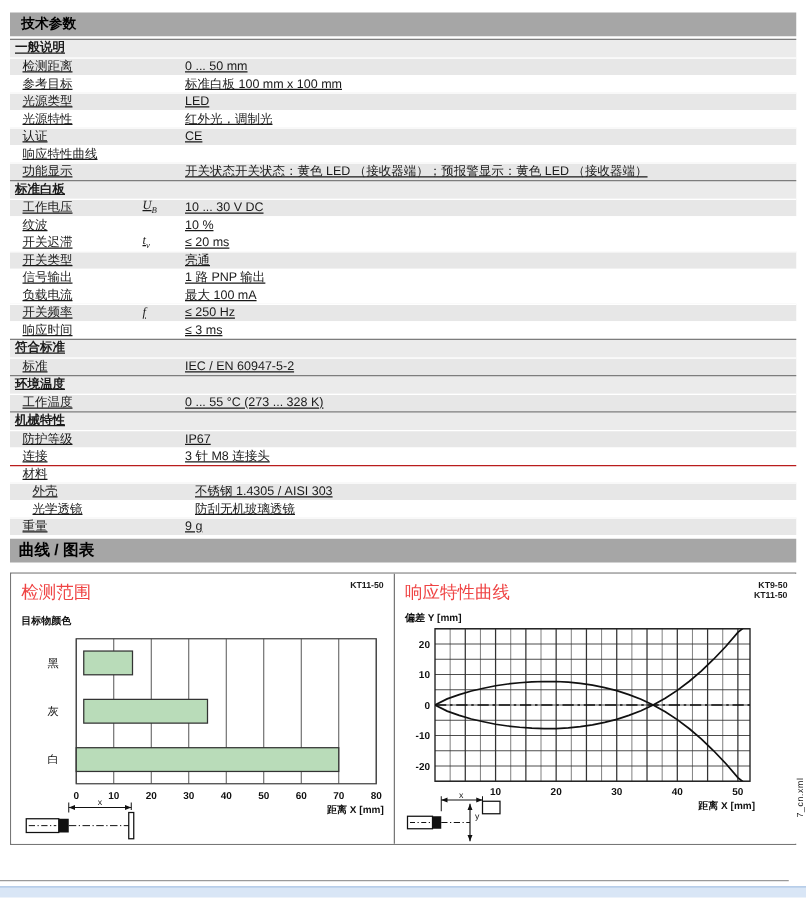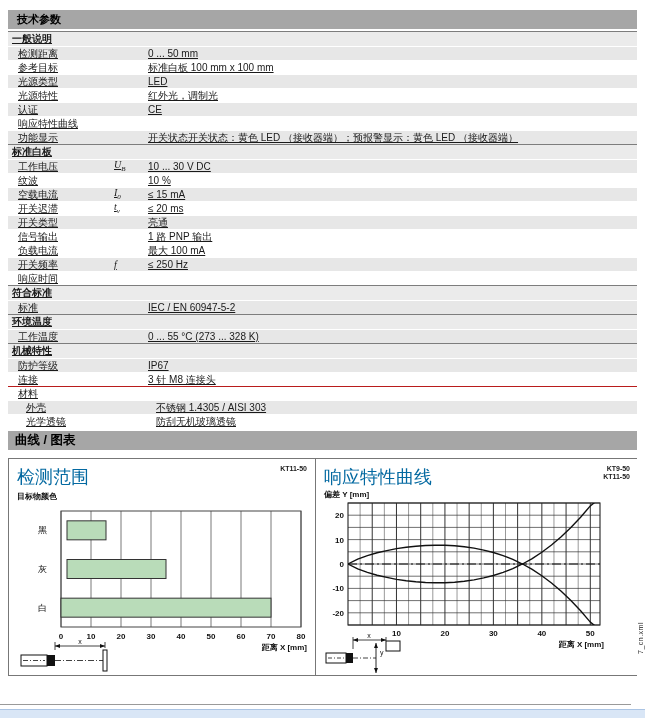--- a/index.html
+++ b/index.html
@@ -26,21 +26,21 @@
   .row .sym sub{font-size:7px;}
   .row .val{flex:1;white-space:nowrap;}
 
   
   .charts-wrap{display:flex;margin:8px 8px 0 8px;border:1px solid #777;}
   .chart-box{background:#fff;}
   .chart-box.left{width:306px;border-right:1px solid #777;}
   .chart-box.right{flex:1;}
   .chart-head{display:flex;justify-content:space-between;align-items:flex-start;
               padding:6px 8px 0 8px;height:22px;}
-  .chart-title{font-size:18px;color:#0369a1;}
+  .chart-title{font-size:14px;color:#ef4444;}
   .chart-models{font-size:7px;font-weight:bold;text-align:right;line-height:8px;}
   svg{display:block;}
   svg text{font-family:"Liberation Sans","DejaVu Sans",sans-serif;}
 
   
   .bottom-line{position:absolute;left:0;top:704px;width:631px;height:0;border-top:1px solid #9a9a9a;}
   .footer-band{position:absolute;left:0;top:709px;width:645px;height:8px;
                background:#d9e6f6;border-top:1px solid #aac4e4;}
   .vert-file{position:absolute;right:1px;top:622px;font-size:7px;color:#111;
              writing-mode:vertical-rl;transform:rotate(180deg);letter-spacing:.5px;}
@@ -94,25 +94,20 @@
       <div class="row shaded">
         <span class="lbl">工作电压</span>
         <span class="sym">U<sub>B</sub></span>
         <span class="val">10 ... 30 V DC</span>
       </div>
       <div class="row">
         <span class="lbl">纹波</span>
         <span class="sym"></span>
         <span class="val">10 %</span>
       </div>
-      <div class="row shaded">
-        <span class="lbl">空载电流</span>
-        <span class="sym">I<sub>0</sub></span>
-        <span class="val">≤ 15 mA</span>
-      </div>
       <div class="row">
         <span class="lbl">开关迟滞</span>
         <span class="sym">t<sub>v</sub></span>
         <span class="val">≤ 20 ms</span>
       </div>
       <div class="row shaded">
         <span class="lbl">开关类型</span>
         <span class="sym"></span>
         <span class="val">亮通</span>
       </div>
@@ -127,20 +122,21 @@
         <span class="val">最大 100 mA</span>
       </div>
       <div class="row shaded">
         <span class="lbl">开关频率</span>
         <span class="sym">f</span>
         <span class="val">≤ 250 Hz</span>
       </div>
       <div class="row">
         <span class="lbl">响应时间</span>
         <span class="sym"></span>
+        <span class="val">≤ 3 ms</span>
       </div>
       <div class="sec-header">符合标准</div>
       <div class="row shaded">
         <span class="lbl">标准</span>
         <span class="sym"></span>
         <span class="val">IEC / EN 60947-5-2</span>
       </div>
       <div class="sec-header">环境温度</div>
       <div class="row shaded">
         <span class="lbl">工作温度</span>
@@ -165,20 +161,25 @@
       </div>
       <div class="row shaded indent">
         <span class="lbl">外壳</span>
         <span class="sym"></span>
         <span class="val">不锈钢 1.4305 / AISI 303</span>
       </div>
       <div class="row indent">
         <span class="lbl">光学透镜</span>
         <span class="sym"></span>
         <span class="val">防刮无机玻璃透镜</span>
+      </div>
+      <div class="row shaded">
+        <span class="lbl">重量</span>
+        <span class="sym"></span>
+        <span class="val">9 g</span>
       </div>
     </div>
 
   <div class="charts-bar">
     <span>曲线 / 图表</span>
   </div>
 
   <div class="charts-wrap">
     <div class="chart-box left">
       <div class="chart-head">

